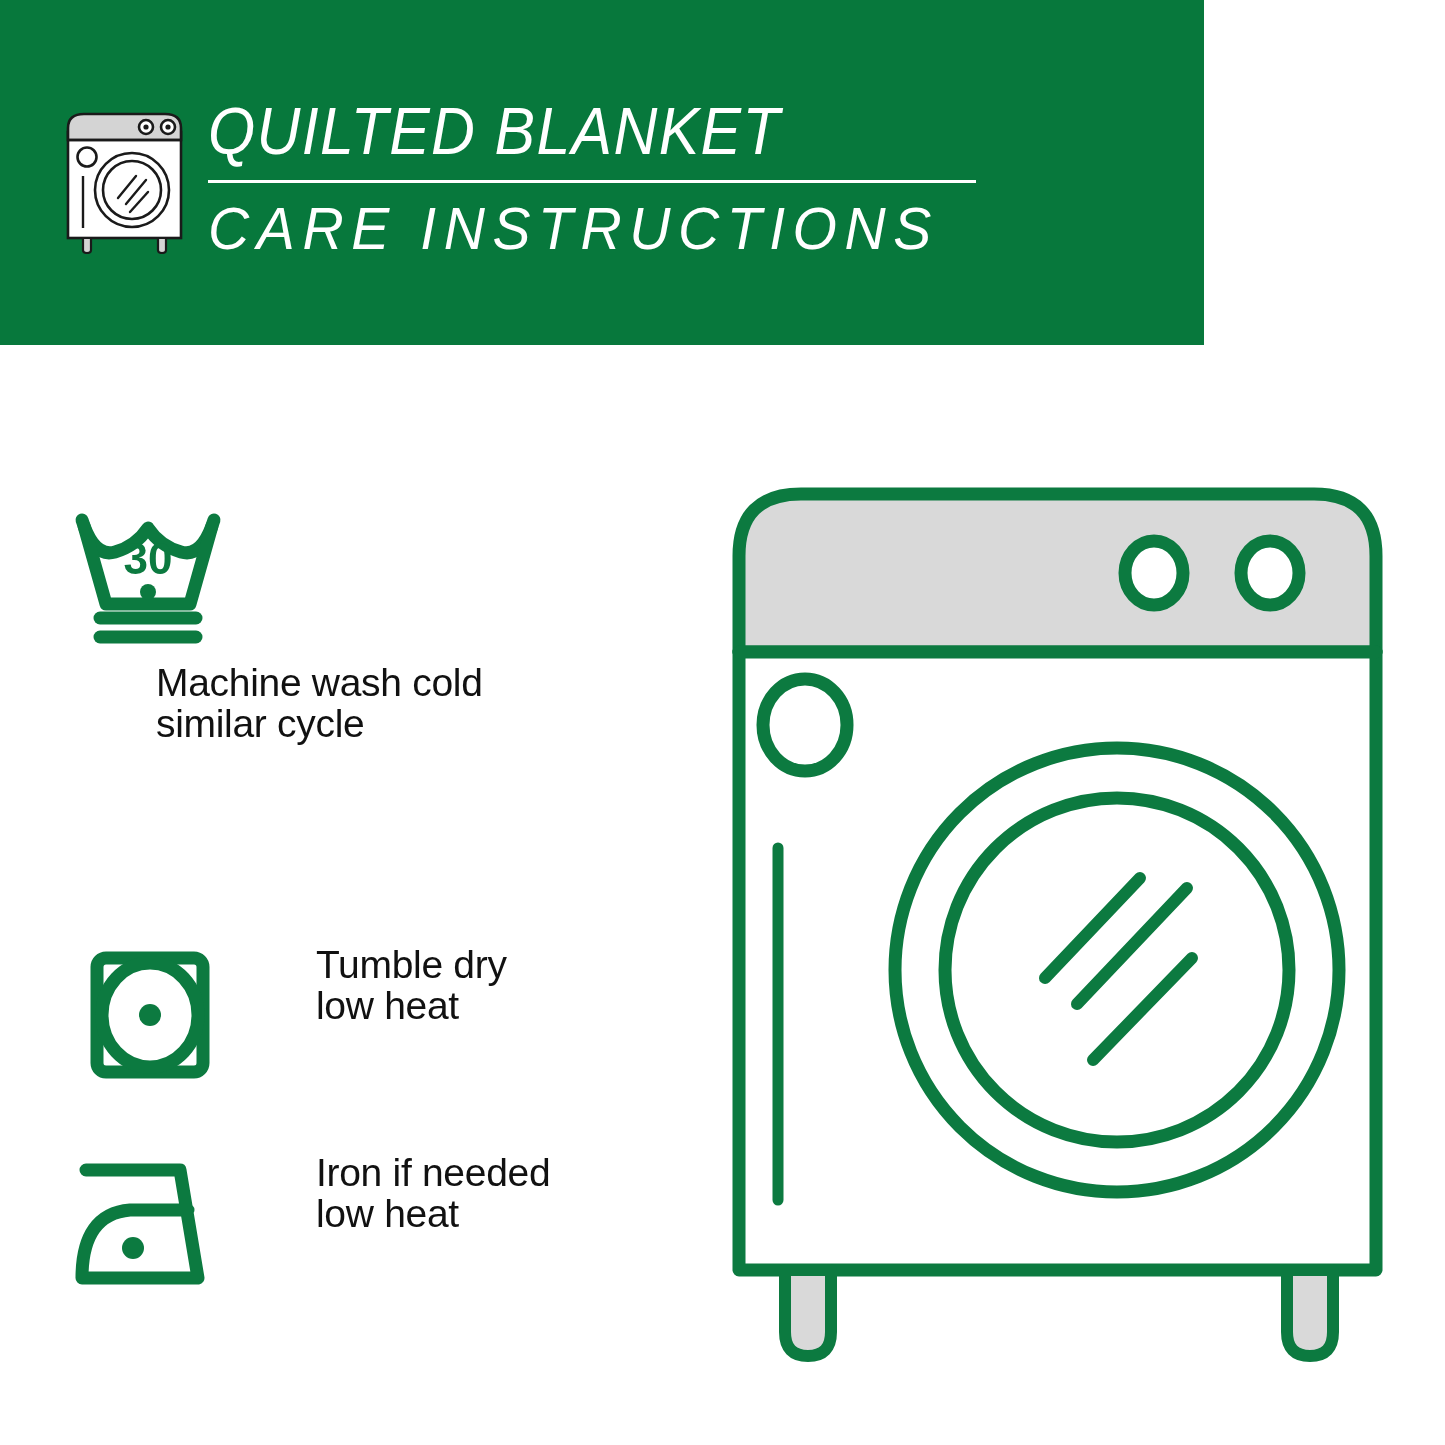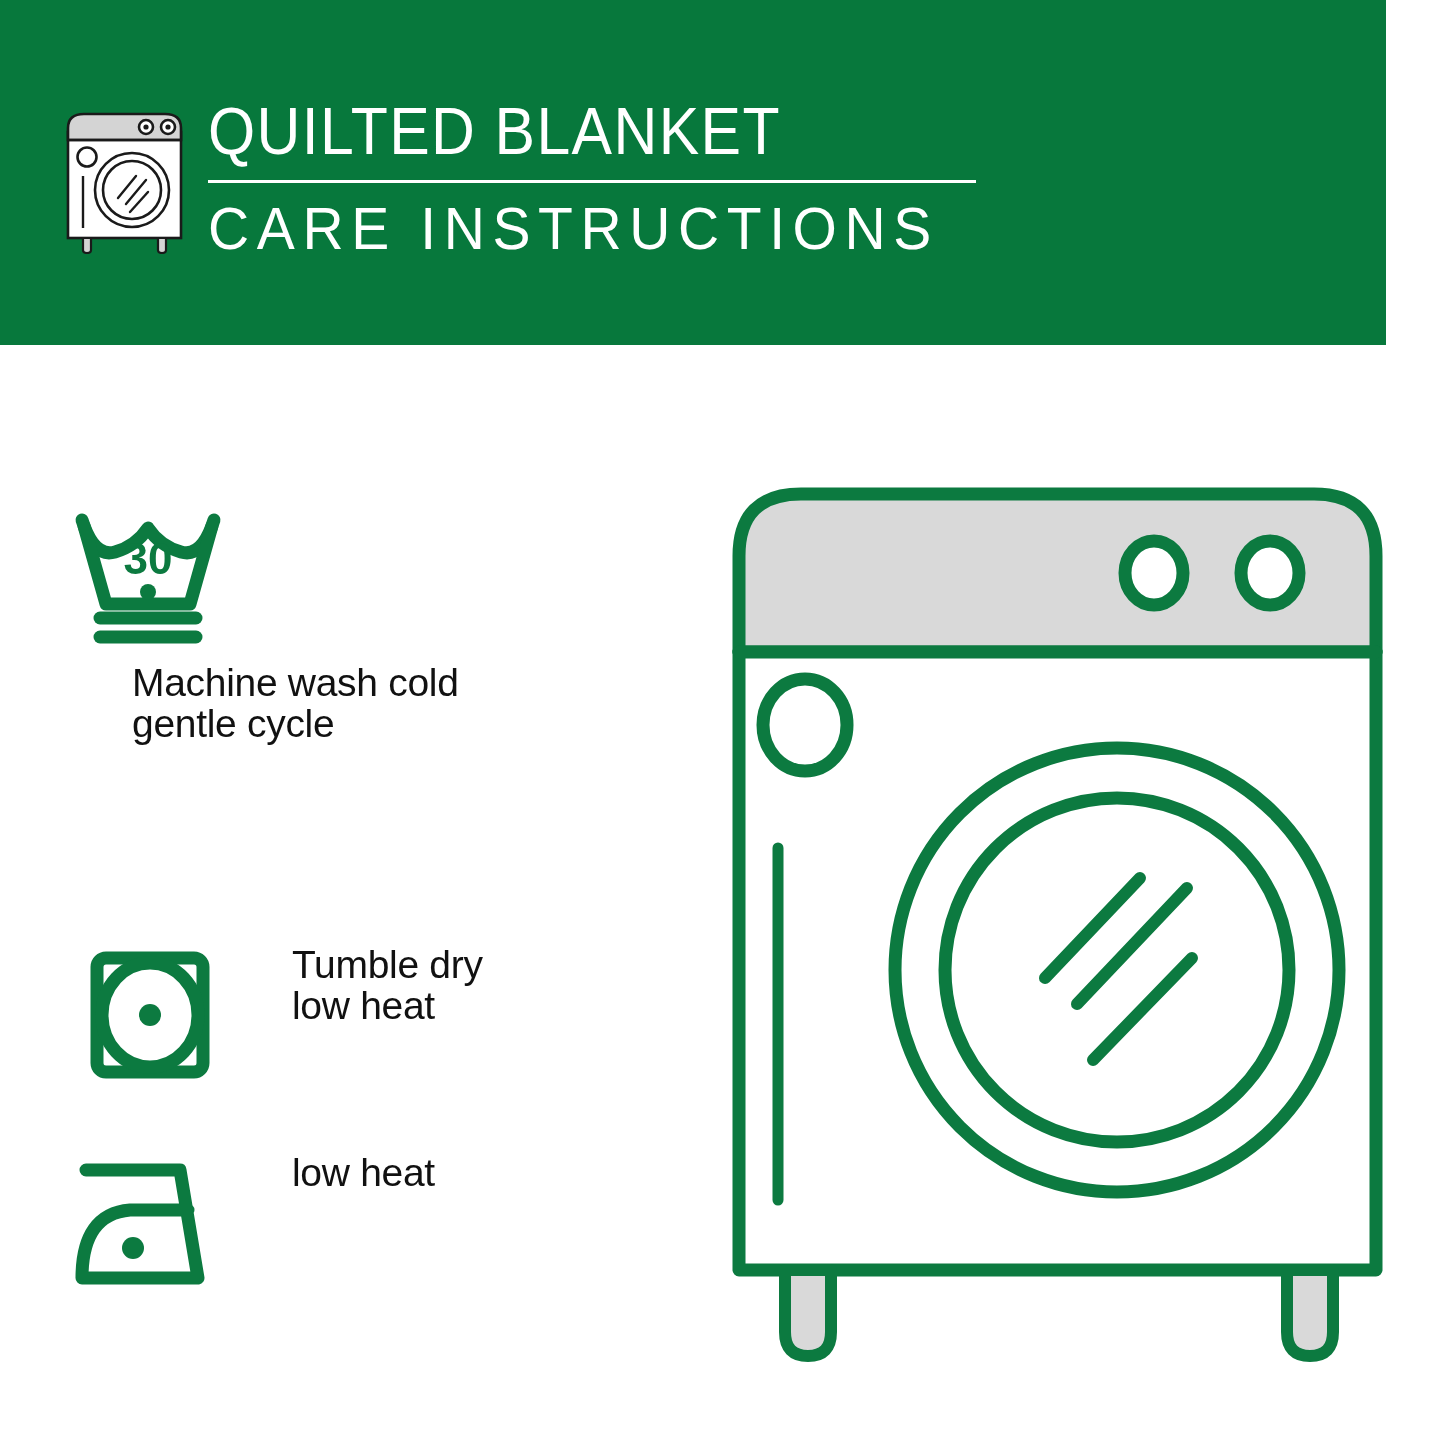--- a/index.html
+++ b/index.html
@@ -15,23 +15,24 @@
     width: 1445px;
     height: 1445px;
     background: #ffffff;
     overflow: hidden;
   }
 
   
   #header {
     position: absolute;
     left: 0; top: 0;
-    width: 1386px;
+    width: 1204px;
     height: 345px;
     background: #07783c;
+    font-style: italic;
   }
   #header-logo {
     position: absolute;
     left: 62px;
     top: 104px;
     width: 125px;
     height: 150px;
   }
   #header-titles {
     position: absolute;
@@ -84,21 +85,21 @@
   .care-text {
     margin-left: 62px;
     padding-top: 4px;
     font-family: "Liberation Sans", sans-serif;
     font-size: 39px;
     line-height: 41px;
     font-weight: 400;
     color: #111111;
     letter-spacing: -0.3px;
   }
-  .care-text div { white-space: nowrap; }
+  .care-text div { white-space: nowrap; margin-left: 24px; }
 
   #row-wash   { top: 498px; flex-direction: column; }
   #row-bleach { top: 716px; }
   #row-dry    { top: 940px; }
   #row-iron   { top: 1148px; }
 
   
   #machine {
     position: absolute;
     left: 725px;
@@ -157,21 +158,21 @@
           <path d="M14 28 L36 106 L120 106 L142 28"></path>
           <line x1="30" y1="120" x2="126" y2="120"></line>
           <line x1="30" y1="139" x2="126" y2="139"></line>
         </g>
         <text x="78" y="76" font-family="&quot;Liberation Sans&quot;, sans-serif" font-size="44" font-weight="700" fill="#0c7a40" text-anchor="middle">30</text>
         <circle cx="78" cy="94" r="8" fill="#0c7a40"></circle>
       </svg>
     </div>
     <div class="care-text">
       <div>Machine wash cold</div>
-      <div>gentle cycle</div>
+      <div>similar cycle</div>
     </div>
   </div>
 
 
   <div class="care-row" id="row-dry">
     <div class="care-symbol">
       <svg viewBox="0 0 160 150" width="160" height="150" aria-hidden="true">
         <rect x="27" y="18" width="106" height="114" rx="9" ry="9" fill="none" stroke="#0c7a40" stroke-width="13"></rect>
         <ellipse cx="80" cy="75" rx="48" ry="52" fill="none" stroke="#0c7a40" stroke-width="13"></ellipse>
         <circle cx="80" cy="75" r="11" fill="#0c7a40"></circle>
@@ -186,20 +187,21 @@
   <div class="care-row" id="row-iron">
     <div class="care-symbol">
       <svg viewBox="0 0 160 150" width="160" height="150" aria-hidden="true">
         <g fill="none" stroke="#0c7a40" stroke-width="13" stroke-linecap="round" stroke-linejoin="round">
           <path d="M16 22 L110 22 L128 130 L12 130 Q12 66 60 62 L118 62"></path>
         </g>
         <circle cx="63" cy="100" r="11" fill="#0c7a40"></circle>
       </svg>
     </div>
     <div class="care-text">
+      <div>Iron if needed</div>
       <div>low heat</div>
     </div>
   </div>
 
   <div id="machine">
     <svg viewBox="0 0 665 890" width="665" height="890" aria-hidden="true">
       <g stroke="#0c7a40" stroke-width="13" fill="none" stroke-linecap="round" stroke-linejoin="round">
 
         <path d="M14 172 L14 76 Q14 14 76 14 L589 14 Q651 14 651 76 L651 172 Z" fill="#d9d9d9"></path>
 

